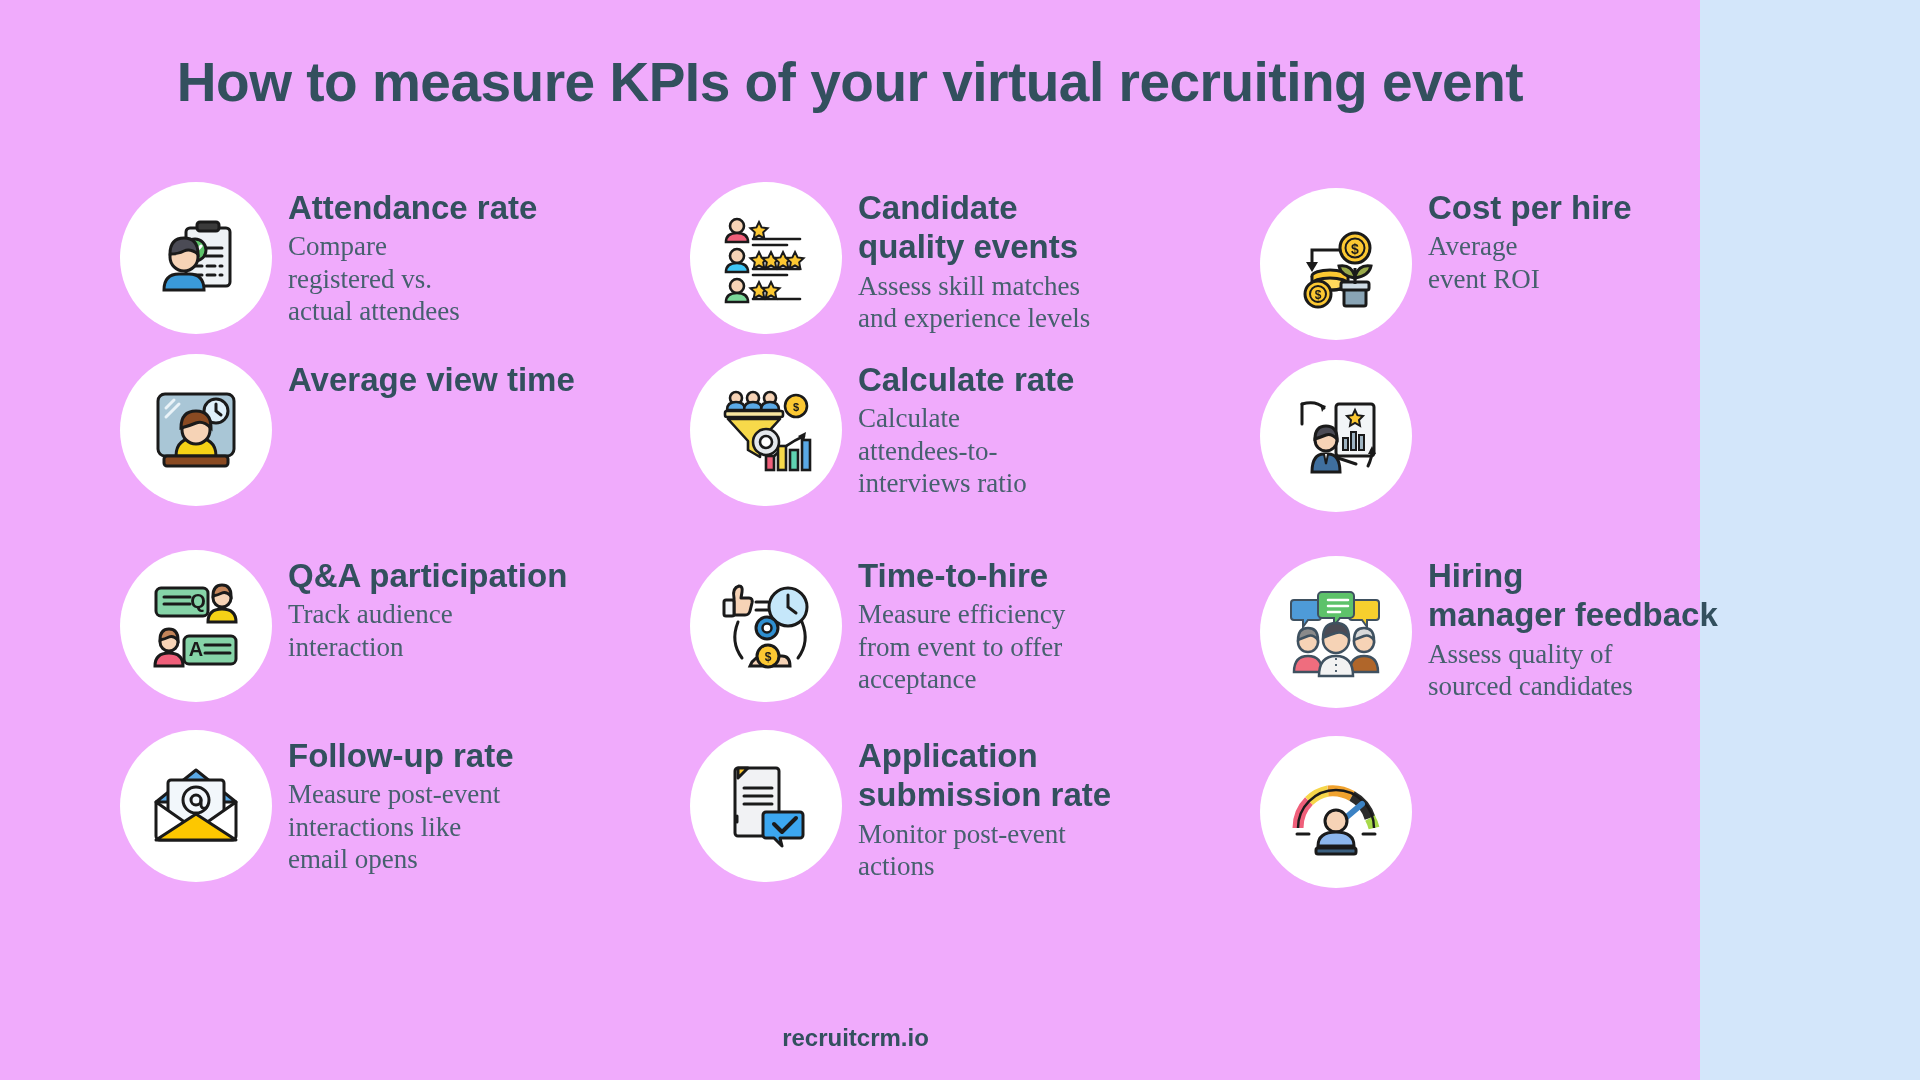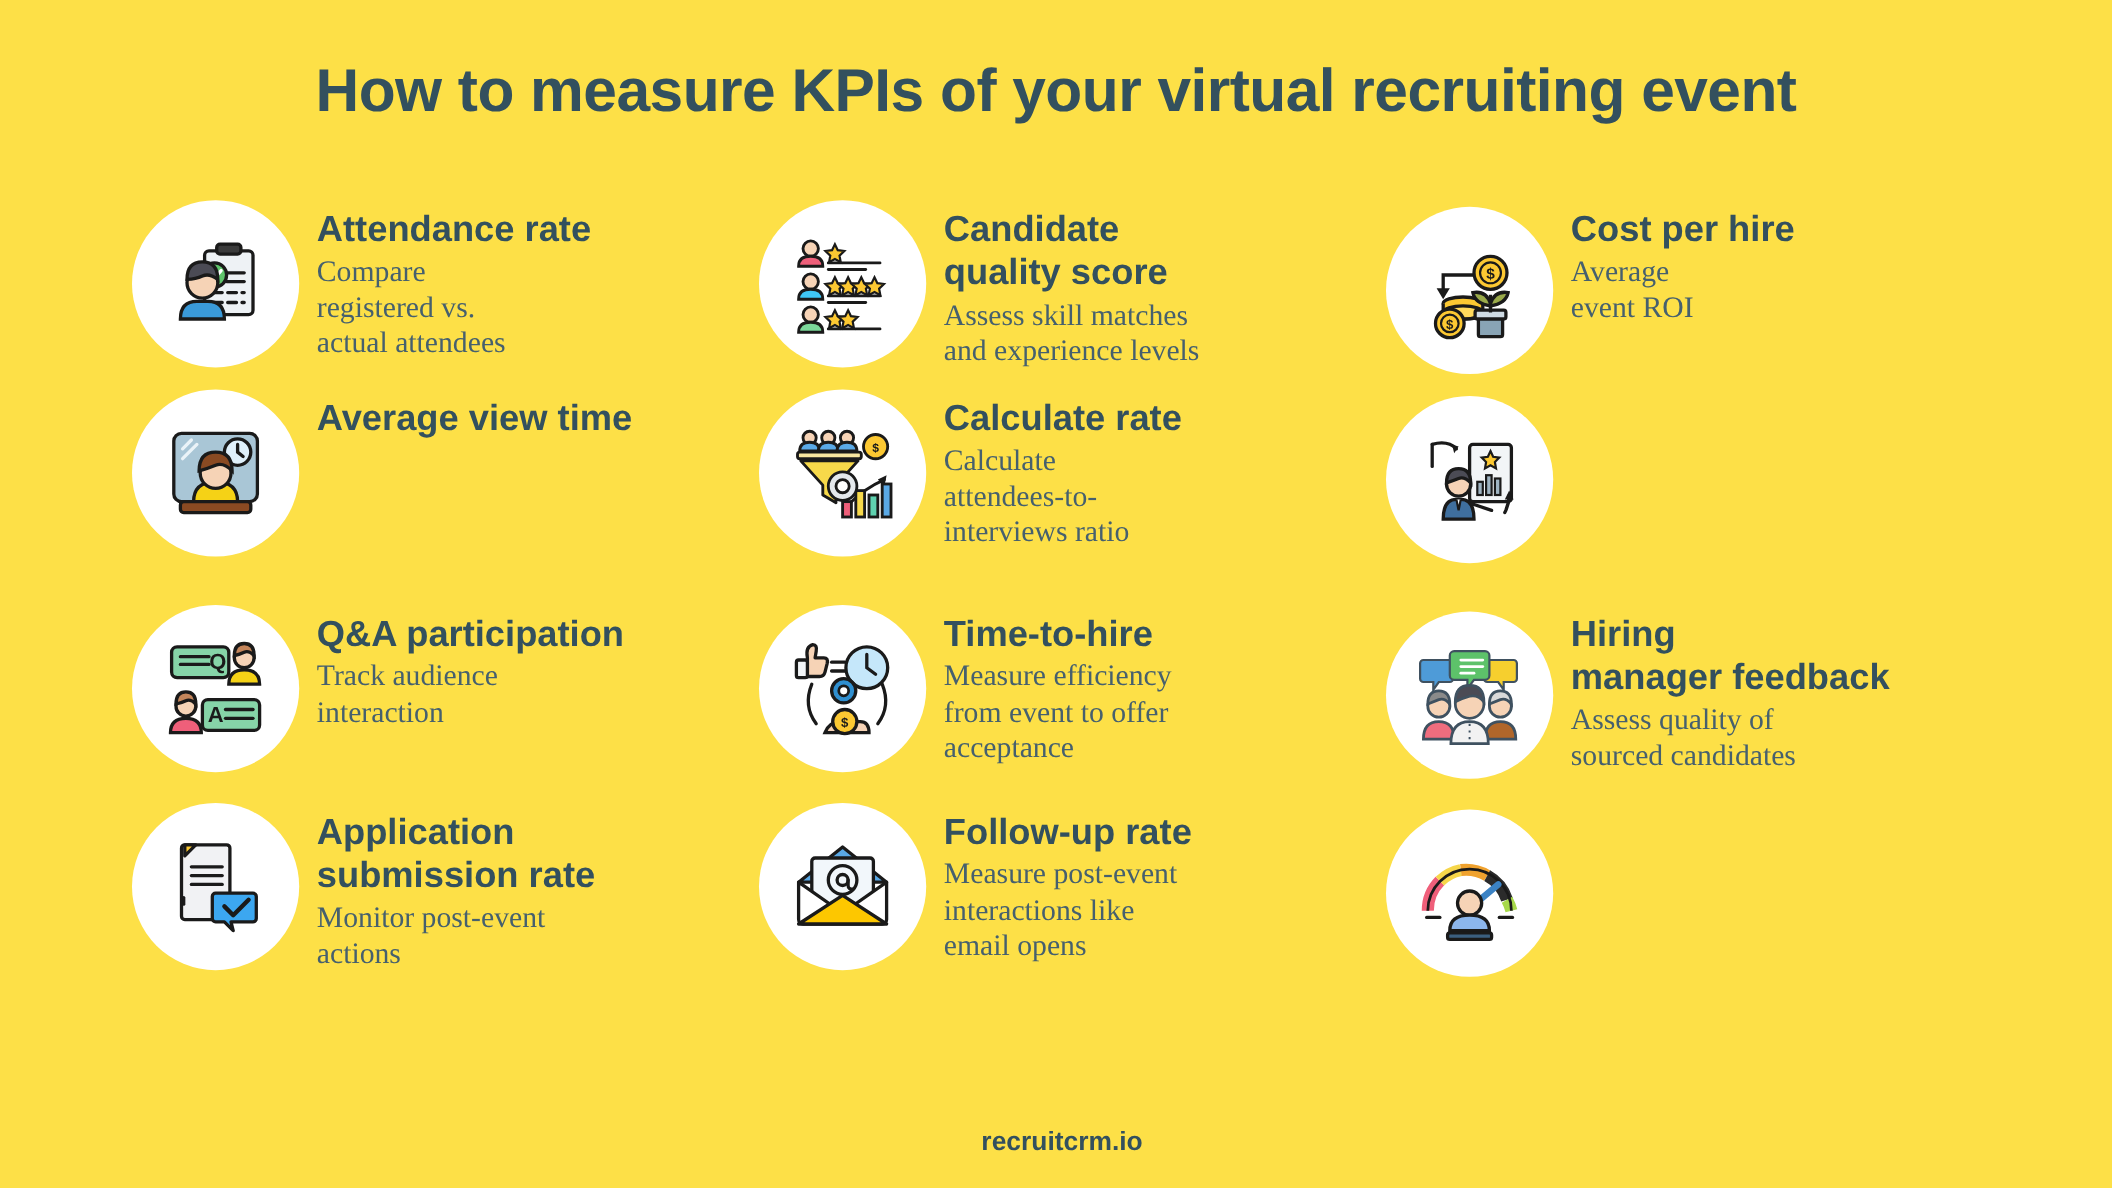--- a/index.html
+++ b/index.html
@@ -8,23 +8,23 @@
   }
   body {
     width: 1920px;
     height: 1080px;
     background: #d3e6fa;
     font-family: "Liberation Sans", sans-serif;
     overflow: hidden;
   }
   .page {
     position: relative;
-    width: 1920px;
+    width: 1700px;
     height: 1080px;
-    background: #fde047;
+    background: #f0abfc;
     box-sizing: border-box;
   }
   .title {
     text-align: center;
     font-size: 55px;
     font-weight: bold;
     color: #33505e;
     letter-spacing: -0.5px;
     padding-top: 52px;
     line-height: 1.1;
@@ -150,21 +150,21 @@
             <circle cx="17" cy="14" r="7" fill="#f6d3b6" stroke="#1a1a1a" stroke-width="2.6"></circle>
             <path d="M6 30 q0-9 11-9 t11 9 z" fill="#7bd89a" stroke="#1a1a1a" stroke-width="2.6"></path>
             <polygon points="39,10 41.6,15.4 47.6,16.2 43.2,20.4 44.3,26.3 39,23.5 33.7,26.3 34.8,20.4 30.4,16.2 36.4,15.4" fill="#fcc832" stroke="#1a1a1a" stroke-width="2"></polygon>
             <polygon points="51,10 53.6,15.4 59.6,16.2 55.2,20.4 56.3,26.3 51,23.5 45.7,26.3 46.8,20.4 42.4,16.2 48.4,15.4" fill="#fcc832" stroke="#1a1a1a" stroke-width="2"></polygon>
             <line x1="33" y1="27" x2="80" y2="27" stroke="#1a1a1a" stroke-width="2.6" stroke-linecap="round"></line>
           </g>
         </svg>
       </div>
       <div class="txt">
         <p class="kpi-title">Candidate
-quality score</p>
+quality events</p>
         <p class="kpi-desc">Assess skill matches
 and experience levels</p>
       </div>
     </div>
 
     <div class="cell col2">
       <div class="icon-wrap">
         <svg width="92" height="92" viewBox="0 0 92 92">
           <path d="M22 46 v-14 h30" fill="none" stroke="#1a1a1a" stroke-width="3" stroke-linecap="round"></path>
           <polygon points="22,54 16,44 28,44" fill="#1a1a1a"></polygon>
@@ -337,58 +337,58 @@
         </svg>
       </div>
       <div class="txt">
         <p class="kpi-title">Hiring
 manager feedback</p>
         <p class="kpi-desc">Assess quality of
 sourced candidates</p>
       </div>
     </div>
 
+    <div class="cell col1">
+      <div class="icon-wrap">
+        <svg width="92" height="92" viewBox="0 0 92 92">
+          <polygon points="46,10 86,42 6,42" fill="#5aa9e6" stroke="#1a1a1a" stroke-width="3" stroke-linejoin="round"></polygon>
+          <rect x="18" y="20" width="56" height="44" rx="3" fill="#f2f7fb" stroke="#1a1a1a" stroke-width="3"></rect>
+          <circle cx="46" cy="40" r="13" fill="none" stroke="#1a1a1a" stroke-width="3"></circle>
+          <circle cx="46" cy="40" r="5" fill="none" stroke="#1a1a1a" stroke-width="3"></circle>
+          <path d="M51 40 v5 q0 4 5 3" fill="none" stroke="#1a1a1a" stroke-width="3" stroke-linecap="round"></path>
+          <path d="M6 42 v34 a4 4 0 0 0 4 4 h72 a4 4 0 0 0 4 -4 v-34 l-40 28 z" fill="#ffffff" stroke="#1a1a1a" stroke-width="3" stroke-linejoin="round"></path>
+          <path d="M6 80 l40 -26 l40 26 z" fill="#fdc700" stroke="#1a1a1a" stroke-width="3" stroke-linejoin="round"></path>
+        </svg>
+      </div>
+      <div class="txt">
+        <p class="kpi-title">Follow-up rate</p>
+        <p class="kpi-desc">Measure post-event
+interactions like
+email opens</p>
+      </div>
+    </div>
+
     <div class="cell col0">
       <div class="icon-wrap">
         <svg width="92" height="92" viewBox="0 0 92 92">
           <path d="M18 8 h38 a3 3 0 0 1 3 3 v62 a3 3 0 0 1 -3 3 h-38 a3 3 0 0 1 -3 -3 v-62 a3 3 0 0 1 3 -3z" fill="#f1f2f4" stroke="#1a1a1a" stroke-width="3"></path>
           <polygon points="18,8 28,8 18,18" fill="#fcc832" stroke="#1a1a1a" stroke-width="3" stroke-linejoin="round"></polygon>
           <line x1="24" y1="28" x2="52" y2="28" stroke="#1a1a1a" stroke-width="3" stroke-linecap="round"></line>
           <line x1="24" y1="36" x2="52" y2="36" stroke="#1a1a1a" stroke-width="3" stroke-linecap="round"></line>
           <line x1="24" y1="44" x2="52" y2="44" stroke="#1a1a1a" stroke-width="3" stroke-linecap="round"></line>
           <line x1="17" y1="56" x2="17" y2="62" stroke="#1a1a1a" stroke-width="3" stroke-linecap="round"></line>
           <path d="M46 52 h34 a3 3 0 0 1 3 3 v20 a3 3 0 0 1 -3 3 h-20 l2 8 l-8 -8 h-8 a3 3 0 0 1 -3 -3 v-20 a3 3 0 0 1 3 -3z" fill="#3ca7f0" stroke="#1a1a1a" stroke-width="3" stroke-linejoin="round"></path>
           <polyline points="54,64 62,72 76,58" fill="none" stroke="#1a1a1a" stroke-width="4" stroke-linecap="round" stroke-linejoin="round"></polyline>
         </svg>
       </div>
       <div class="txt">
         <p class="kpi-title">Application
 submission rate</p>
         <p class="kpi-desc">Monitor post-event
 actions</p>
-      </div>
-    </div>
-
-    <div class="cell col1">
-      <div class="icon-wrap">
-        <svg width="92" height="92" viewBox="0 0 92 92">
-          <polygon points="46,10 86,42 6,42" fill="#5aa9e6" stroke="#1a1a1a" stroke-width="3" stroke-linejoin="round"></polygon>
-          <rect x="18" y="20" width="56" height="44" rx="3" fill="#f2f7fb" stroke="#1a1a1a" stroke-width="3"></rect>
-          <circle cx="46" cy="40" r="13" fill="none" stroke="#1a1a1a" stroke-width="3"></circle>
-          <circle cx="46" cy="40" r="5" fill="none" stroke="#1a1a1a" stroke-width="3"></circle>
-          <path d="M51 40 v5 q0 4 5 3" fill="none" stroke="#1a1a1a" stroke-width="3" stroke-linecap="round"></path>
-          <path d="M6 42 v34 a4 4 0 0 0 4 4 h72 a4 4 0 0 0 4 -4 v-34 l-40 28 z" fill="#ffffff" stroke="#1a1a1a" stroke-width="3" stroke-linejoin="round"></path>
-          <path d="M6 80 l40 -26 l40 26 z" fill="#fdc700" stroke="#1a1a1a" stroke-width="3" stroke-linejoin="round"></path>
-        </svg>
-      </div>
-      <div class="txt">
-        <p class="kpi-title">Follow-up rate</p>
-        <p class="kpi-desc">Measure post-event
-interactions like
-email opens</p>
       </div>
     </div>
 
     <div class="cell col2">
       <div class="icon-wrap">
         <svg width="92" height="92" viewBox="0 0 92 92">
           <path d="M8 62 A38 38 0 0 1 19 35" fill="none" stroke="#ef5f7a" stroke-width="11" stroke-linecap="butt"></path>
           <path d="M19 35 A38 38 0 0 1 38 25" fill="none" stroke="#f6d64a" stroke-width="11" stroke-linecap="butt"></path>
           <path d="M38 25 A38 38 0 0 1 62 30" fill="none" stroke="#f0a22e" stroke-width="11" stroke-linecap="butt"></path>
           <path d="M62 30 A38 38 0 0 1 80 52" fill="none" stroke="#2b2b2b" stroke-width="11" stroke-linecap="butt"></path>

